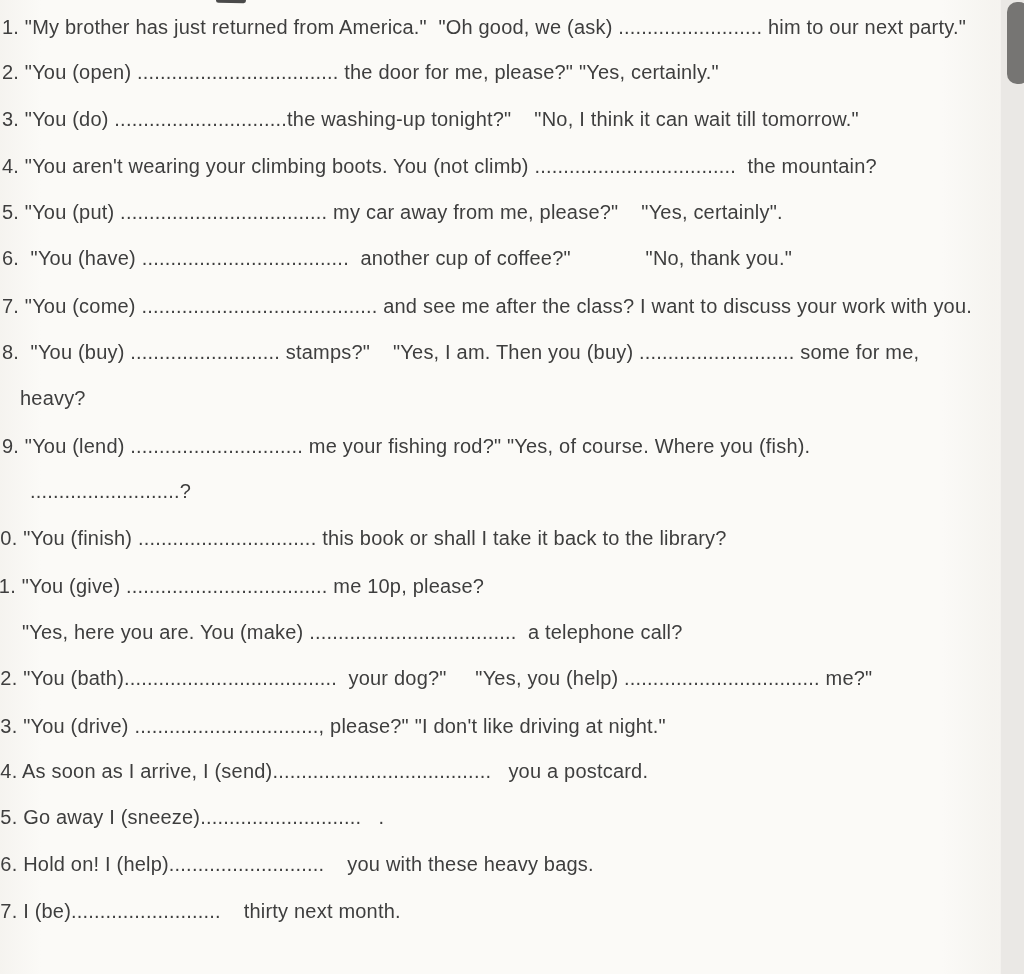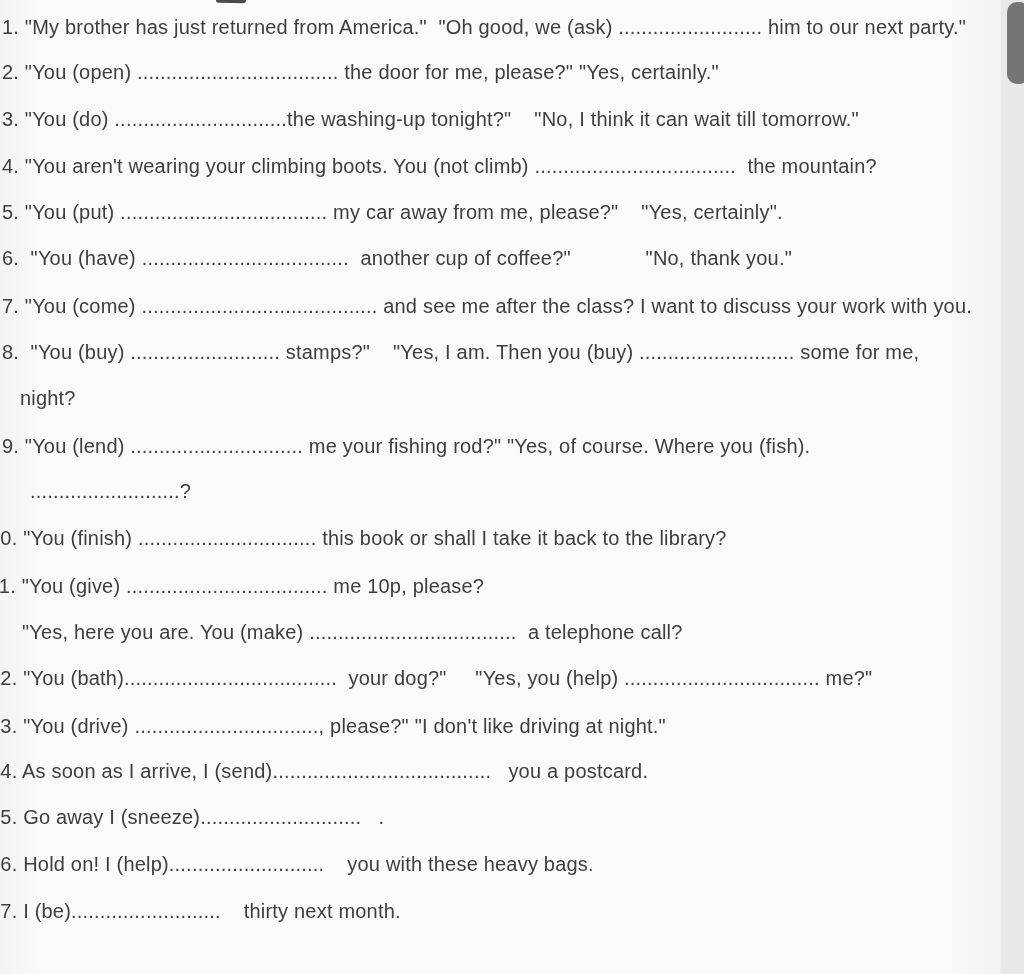--- a/index.html
+++ b/index.html
@@ -77,21 +77,21 @@
   <div class="top-artifact" style="background: rgb(74, 74, 74);"></div>
   <div id="lines">
       <div class="line" style="top: 15px; left: 2px;">1. "My brother has just returned from America."  "Oh good, we (ask) ......................... him to our next party."</div>
       <div class="line" style="top: 60px; left: 2px;">2. "You (open) ................................... the door for me, please?" "Yes, certainly."</div>
       <div class="line" style="top: 107px; left: 2px;">3. "You (do) ..............................the washing-up tonight?"    "No, I think it can wait till tomorrow."</div>
       <div class="line" style="top: 154px; left: 2px;">4. "You aren't wearing your climbing boots. You (not climb) ...................................  the mountain?</div>
       <div class="line" style="top: 200px; left: 2px;">5. "You (put) .................................... my car away from me, please?"    "Yes, certainly".</div>
       <div class="line" style="top: 246px; left: 2px;">6.  "You (have) ....................................  another cup of coffee?"             "No, thank you."</div>
       <div class="line" style="top: 294px; left: 2px;">7. "You (come) ......................................... and see me after the class? I want to discuss your work with you.</div>
       <div class="line" style="top: 340px; left: 2px;">8.  "You (buy) .......................... stamps?"    "Yes, I am. Then you (buy) ........................... some for me,</div>
-      <div class="line" style="top: 386px; left: 20px;">night?</div>
+      <div class="line" style="top: 386px; left: 20px;">heavy?</div>
       <div class="line" style="top: 434px; left: 2px;">9. "You (lend) .............................. me your fishing rod?" "Yes, of course. Where you (fish).</div>
       <div class="line" style="top: 479px; left: 30px;">..........................?</div>
       <div class="line" style="top: 526px; left: -11px;">10. "You (finish) ............................... this book or shall I take it back to the library?</div>
       <div class="line" style="top: 574px; left: -11px;">11. "You (give) ................................... me 10p, please?</div>
       <div class="line" style="top: 620px; left: 22px;">"Yes, here you are. You (make) ....................................  a telephone call?</div>
       <div class="line" style="top: 666px; left: -11px;">12. "You (bath).....................................  your dog?"     "Yes, you (help) .................................. me?"</div>
       <div class="line" style="top: 714px; left: -11px;">13. "You (drive) ................................, please?" "I don't like driving at night."</div>
       <div class="line" style="top: 759px; left: -11px;">14. As soon as I arrive, I (send)......................................   you a postcard.</div>
       <div class="line" style="top: 805px; left: -11px;">15. Go away I (sneeze)............................   .</div>
       <div class="line" style="top: 852px; left: -11px;">16. Hold on! I (help)...........................    you with these heavy bags.</div>

